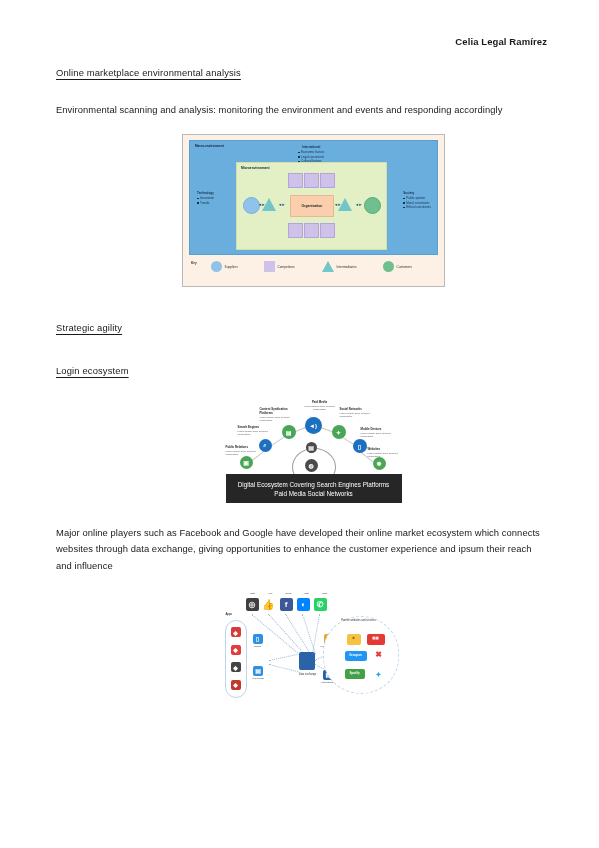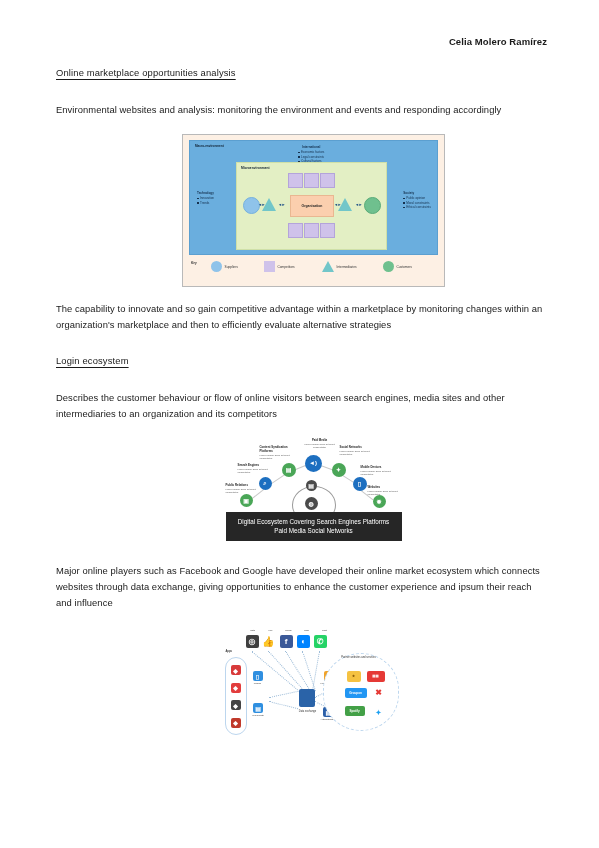--- a/index.html
+++ b/index.html
@@ -355,28 +355,28 @@
     overflow: hidden;
     text-align: center;
     line-height: 1;
   }
 </style>
 </head>
 <body>
 
 <div class="page">
 
-  <div class="author">Celia Molero Ramírez</div>
+  <div class="author">Celia Legal Ramírez</div>
 
   <div class="content">
 
     <div class="heading-wrap">
-      <h2 class="heading">Online marketplace opportunities analysis</h2>
+      <h2 class="heading">Online marketplace environmental analysis</h2>
     </div>
-    <p class="para">Environmental websites and analysis: monitoring the environment and events and responding accordingly</p>
+    <p class="para">Environmental scanning and analysis: monitoring the environment and events and responding accordingly</p>
 
     <div class="fig1">
       <div class="macro">
         <div class="macro-label">Macro-environment</div>
 
         <div class="sidelist toplist">
           <span class="t">International</span>
           <span class="li">Economic factors</span>
           <span class="li">Legal constraints</span>
           <span class="li">Cultural factors</span>
@@ -441,26 +441,27 @@
         </div>
         <div class="key-item" style="left:194px;">
           <span class="k-shape-circ" style="background:#6fc08e;"></span>
           <span class="kt">Customers</span>
         </div>
       </div>
     </div>
 
     <div class="spacer-lg"></div>
 
-    <p class="para">The capability to innovate and so gain competitive advantage within a marketplace by monitoring changes within an organization's marketplace and then to efficiently evaluate alternative strategies</p>
+    <div class="heading-wrap" style="margin-top:16px;">
+      <h2 class="heading">Strategic agility</h2>
+    </div>
 
     <div class="heading-wrap" style="margin-top:14px;">
       <h2 class="heading">Login ecosystem</h2>
     </div>
-    <p class="para">Describes the customer behaviour or flow of online visitors between search engines, media sites and other intermediaries to an organization and its competitors</p>
 
     <div class="fig2">
 
       <div class="eco-line" style="left:26px; top:60px; width:22px; transform:rotate(-38deg);"></div>
       <div class="eco-line" style="left:44px; top:46px; width:22px; transform:rotate(-34deg);"></div>
       <div class="eco-line" style="left:62px; top:34px; width:22px; transform:rotate(-22deg);"></div>
       <div class="eco-line" style="left:92px; top:26px; width:22px; transform:rotate(20deg);"></div>
       <div class="eco-line" style="left:112px; top:34px; width:22px; transform:rotate(32deg);"></div>
       <div class="eco-line" style="left:130px; top:48px; width:22px; transform:rotate(38deg);"></div>
 

